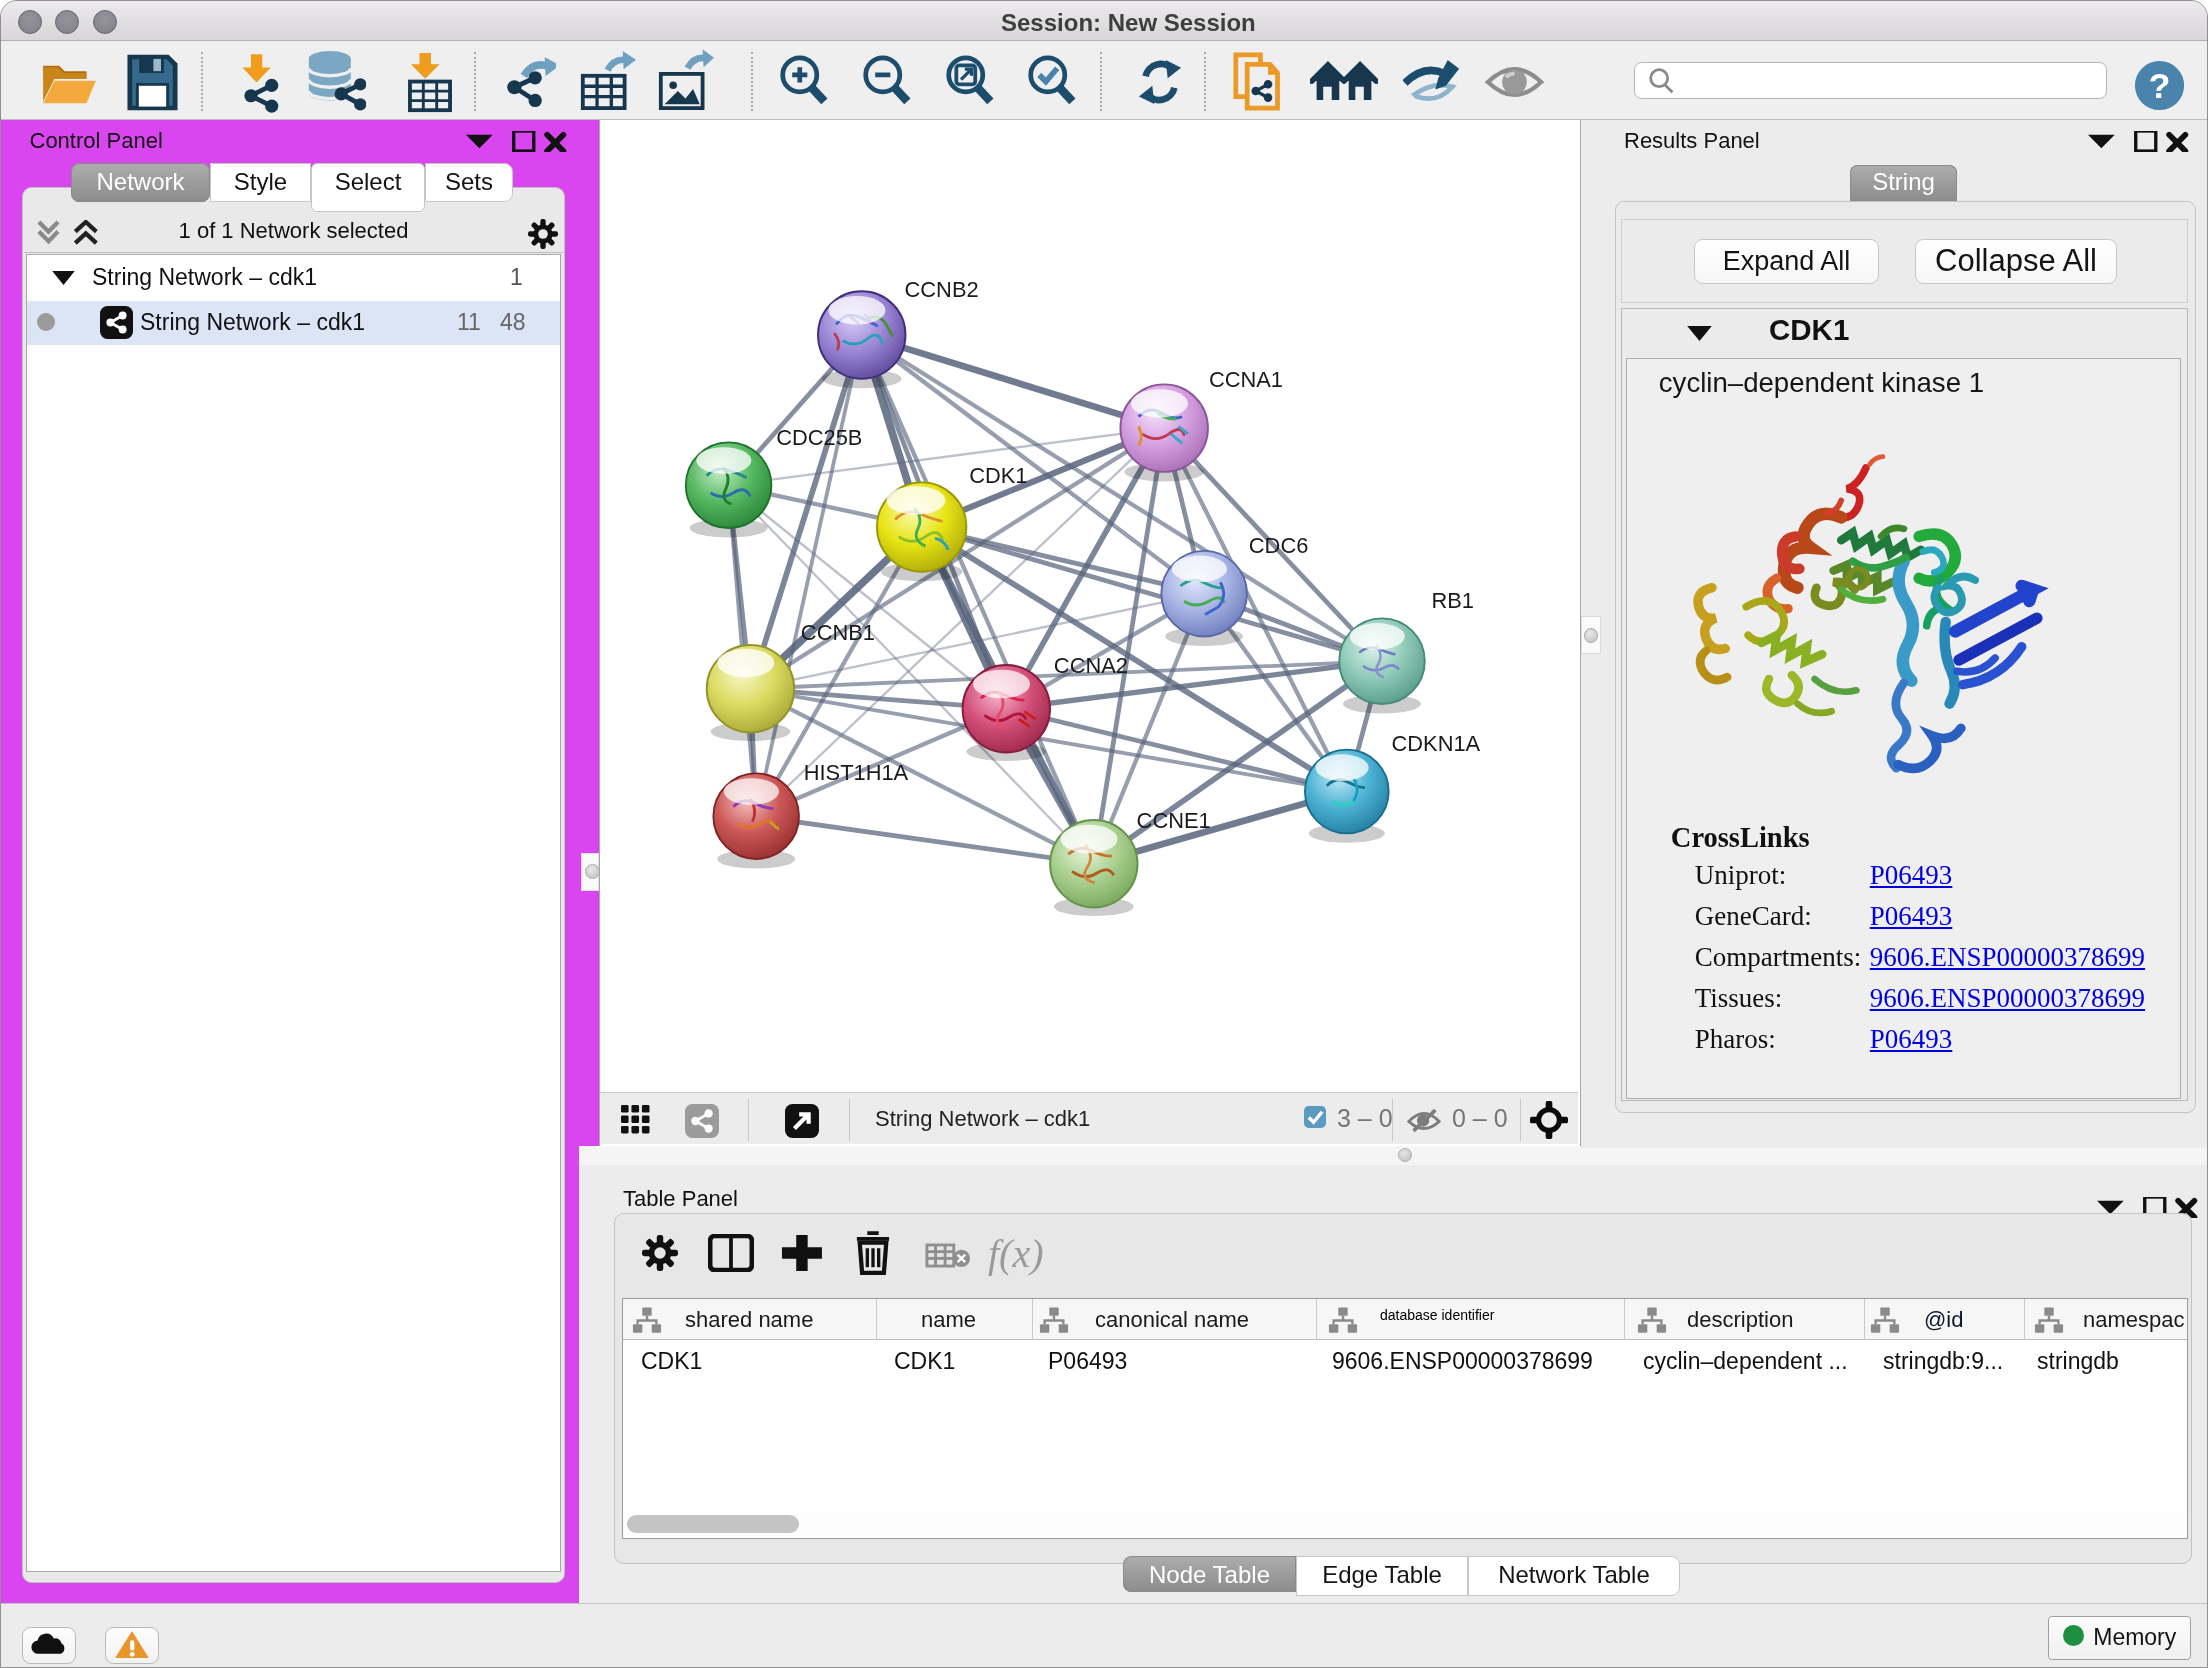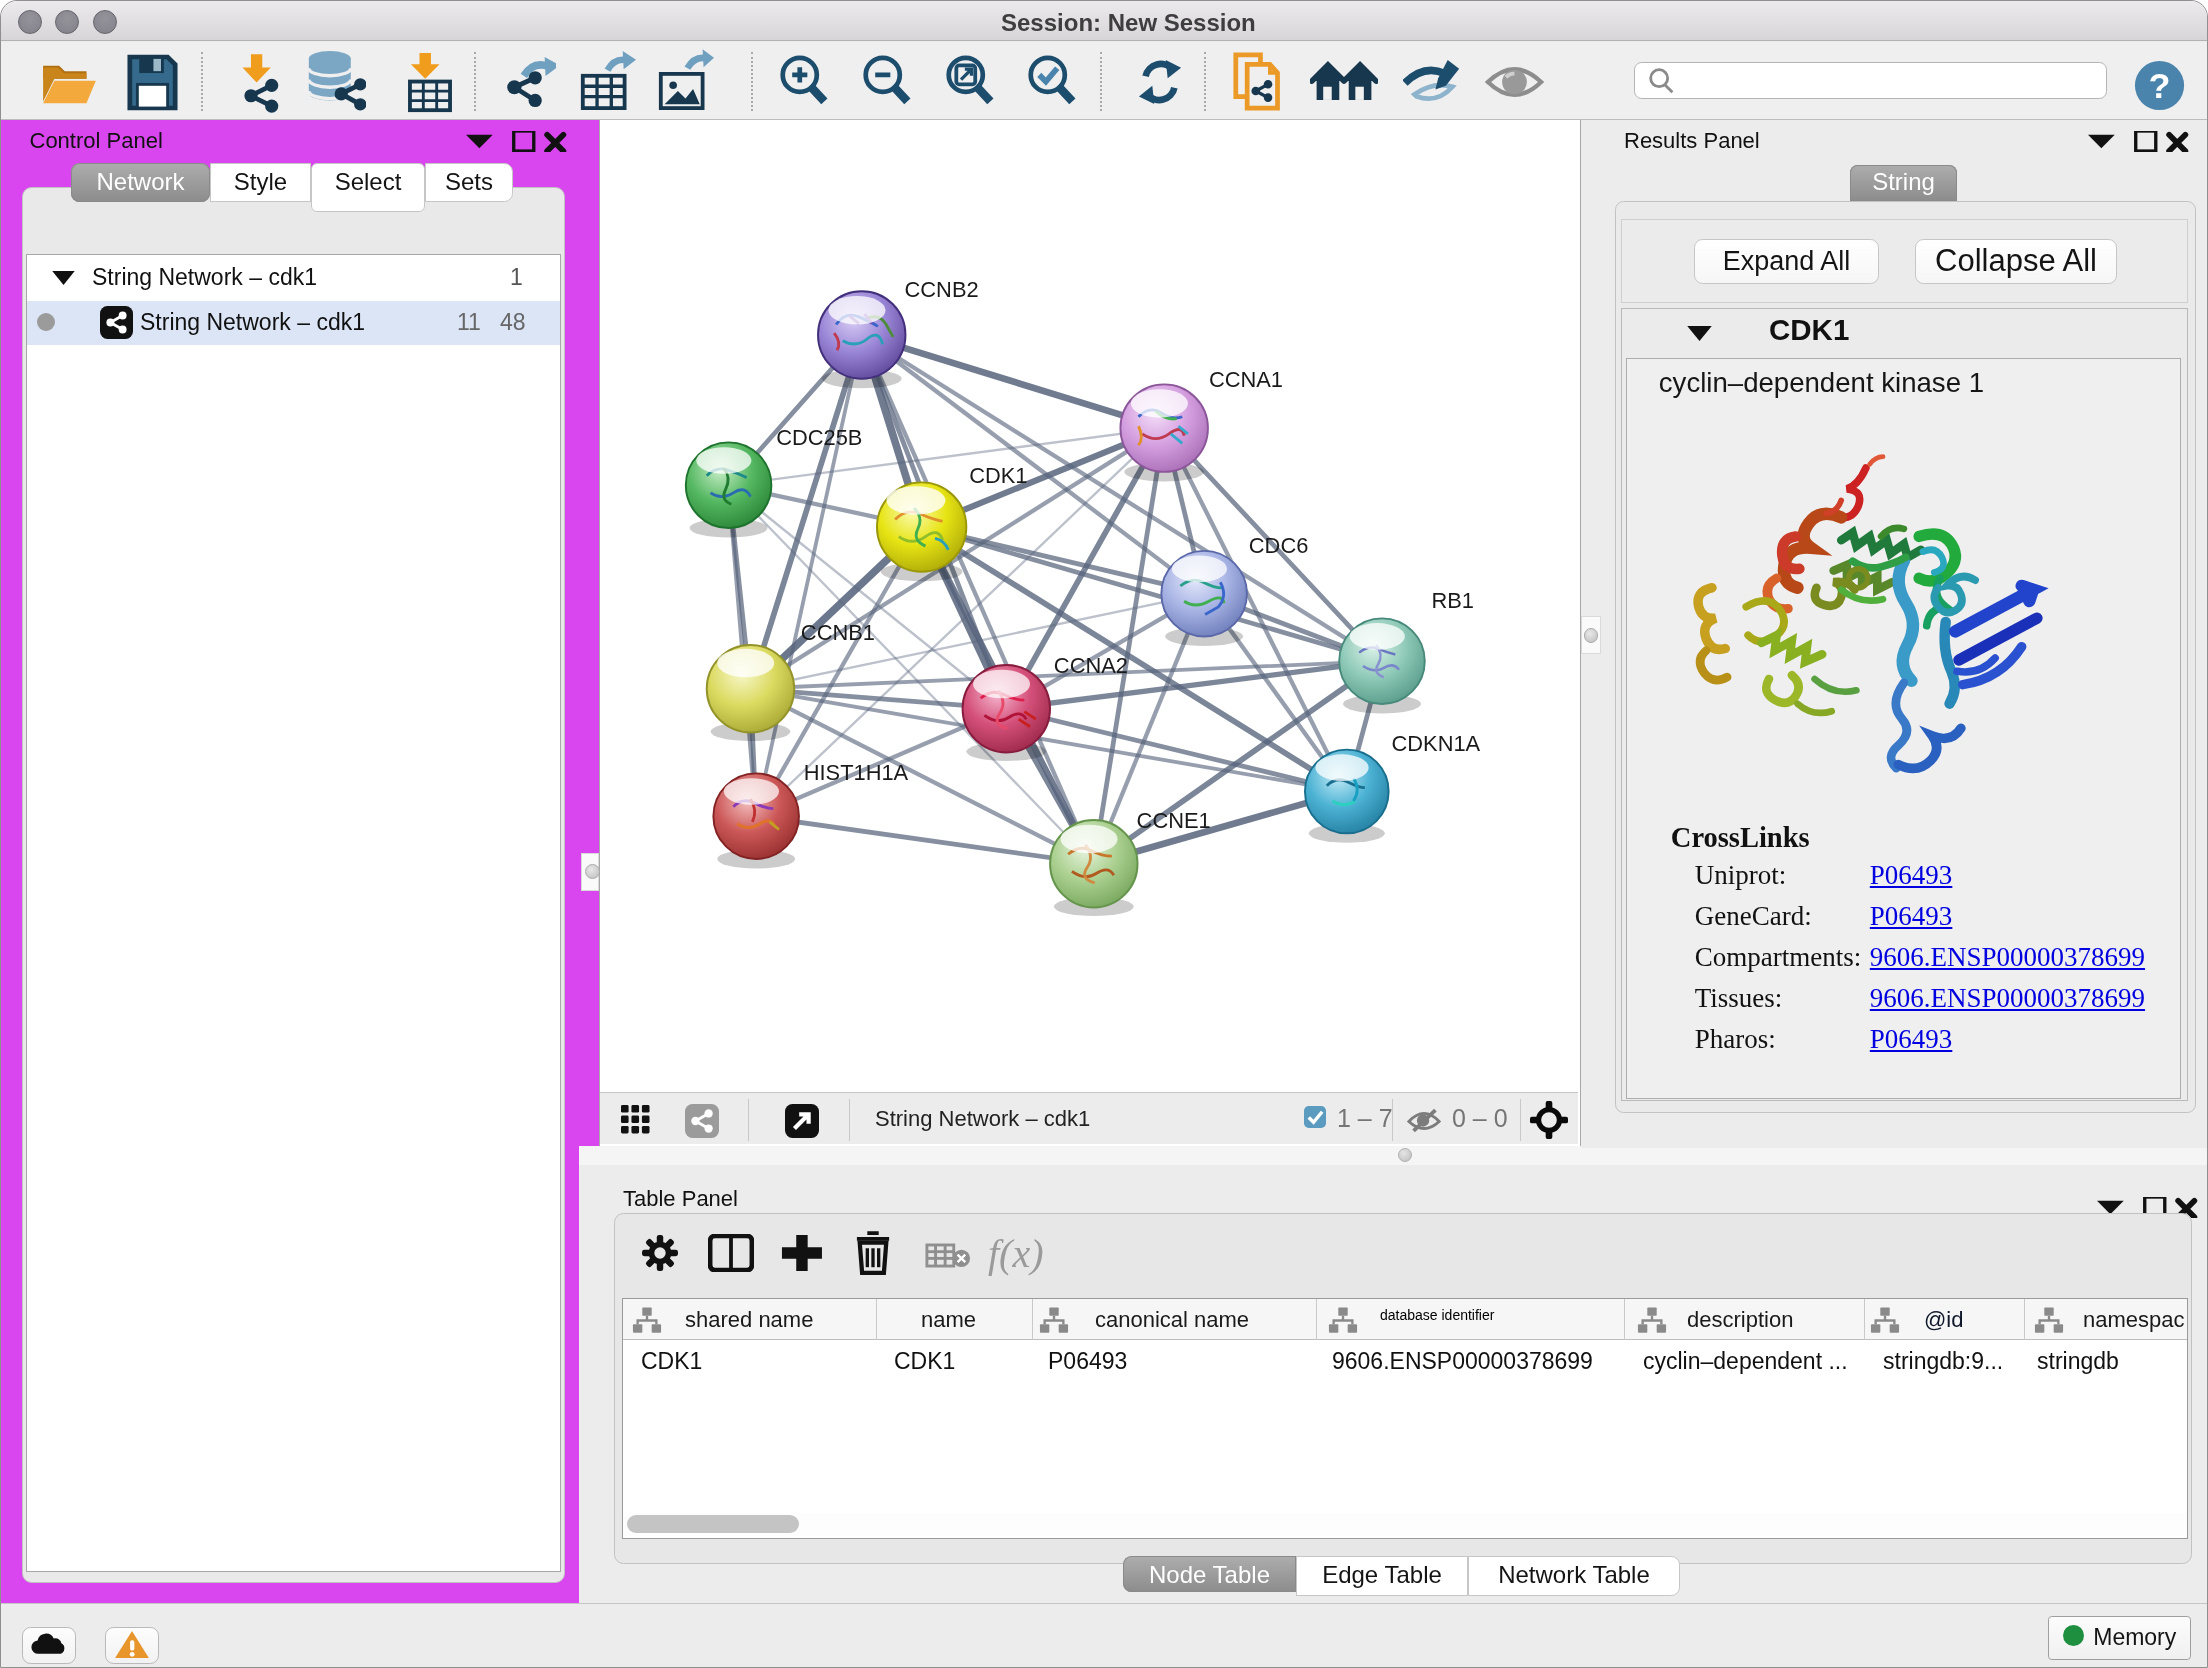--- a/index.html
+++ b/index.html
@@ -208,20 +208,39 @@
      <path d="M85 4 l17 17 m0 -17 l-17 17" stroke="#111" stroke-width="6" stroke-linecap="round"></path>
    </svg>
 
    <div class="abs" style="left:70px;top:43px;height:39px;z-index:3">
      <div class="graybtn" style="left:0;top:0;width:139px;height:39px;font-size:24px;line-height:38px;border-radius:8.6px;box-shadow:inset 0 0 0 1px #8a8a8a">Network</div>
      <div class="whitebtn" style="left:139px;top:0;width:101px;height:39px;font-size:24px;line-height:36px;border-radius:0">Style</div>
      <div class="whitebtn" style="left:240px;top:0;width:114px;height:49px;font-size:24px;line-height:36px;border-radius:6px">Select</div>
      <div class="whitebtn" style="left:354px;top:0;width:88px;height:39px;font-size:24px;line-height:36px;border-radius:0 8.6px 8.6px 0">Sets</div>
    </div>
    <div class="cont" style="left:21px;top:67px;width:543px;height:1396px;background:#e9e9e9"></div>
+   <div class="abs" style="left:23px;top:68px;width:539px;height:65px;border-bottom:1.9px solid #bdbdbd">
+     <svg class="abs" style="left:13.3px;top:32px" width="67" height="27" viewBox="0 0 70 28">
+       <path d="M2 2 l10 10 10 -10 M2 12 l10 10 10 -10" fill="none" stroke="#8a8a8a" stroke-width="4.5"></path>
+       <path d="M40 12 l11 -10 11 10 M40 24 l11 -10 11 10" fill="none" stroke="#222" stroke-width="4.5"></path>
+     </svg>
+     <div class="abs" style="left:0;width:100%;top:30px;text-align:center;font-size:22px;color:#111">1 of 1 Network selected</div>
+     <svg class="abs" style="left:504px;top:31px" width="30" height="30" viewBox="0 0 36 36">
+       <g fill="#111">
+              <circle cx="18" cy="18" r="11.5"></circle>
+              <g>
+                <rect x="14.8" y="0" width="6.4" height="36" rx="2.5"></rect>
+                <rect x="14.8" y="0" width="6.4" height="36" rx="2.5" transform="rotate(45 18 18)"></rect>
+                <rect x="14.8" y="0" width="6.4" height="36" rx="2.5" transform="rotate(90 18 18)"></rect>
+                <rect x="14.8" y="0" width="6.4" height="36" rx="2.5" transform="rotate(135 18 18)"></rect>
+              </g>
+            </g>
+       <circle cx="18" cy="18" r="5.8" fill="#e9e9e9"></circle>
+     </svg>
+   </div>
    <div class="whitebox" style="left:25px;top:134px;width:535px;height:1318px;border-color:#a8a8a8">
      <div class="abs" style="left:0;top:0;width:100%;height:46px">
        <svg class="abs" style="left:25px;top:16px" width="23" height="15" viewBox="0 0 24 16">
               <path d="M0 0 h24 l-12 15 z" fill="#111"></path>
             </svg>
        <span class="abs" style="left:65px;top:8.6px;font-size:23px;color:#111">String Network – cdk1</span>
        <span class="abs" style="left:483px;top:8.6px;font-size:23px;color:#555">1</span>
      </div>
      <div class="abs" style="left:0;top:46px;width:100%;height:44px;background:#dbe5f6">
        <span class="abs" style="left:9.5px;top:12.4px;width:18px;height:18px;border-radius:50%;background:#9b9b9b"></span>
@@ -506,21 +525,21 @@
      <svg class="abs" style="left:185px;top:11.4px" width="34" height="34" viewBox="0 0 36 36">
             <rect width="36" height="36" rx="8" fill="#111"></rect>
             <path d="M10 26 L23 13 M15 11 h10 v10" fill="none" stroke="#fff" stroke-width="4.5"></path>
           </svg>
      <div class="abs" style="left:249px;top:5.7px;height:42px;border-left:1.9px solid #c9c9c9"></div>
      <span class="abs" style="left:275px;top:13.3px;font-size:22px;color:#222">String Network – cdk1</span>
      <svg class="abs" style="left:704px;top:13.3px" width="22" height="22" viewBox="0 0 23 23">
             <rect width="23" height="23" rx="5" fill="#5b9bbf"></rect>
             <path d="M5 12 l5 5 9 -11" fill="none" stroke="#fff" stroke-width="3.6"></path>
           </svg>
-     <span class="abs" style="left:737px;top:11.4px;font-size:25px;color:#757575">1 – 7</span>
+     <span class="abs" style="left:737px;top:11.4px;font-size:25px;color:#757575">3 – 0</span>
      <div class="abs" style="left:792px;top:5.7px;height:42px;border-left:1.9px solid #c9c9c9"></div>
      <svg class="abs" style="left:806px;top:15px" width="36" height="25" viewBox="0 0 38 26">
             <path d="M3 14 Q19 -3 35 14 Q19 29 3 14 Z" fill="none" stroke="#7c7c7c" stroke-width="3"></path>
             <circle cx="18" cy="13" r="6.5" fill="#7c7c7c"></circle>
             <line x1="8" y1="24" x2="31" y2="2" stroke="#7c7c7c" stroke-width="4"></line>
           </svg>
      <span class="abs" style="left:852px;top:11.4px;font-size:25px;color:#757575">0 – 0</span>
      <div class="abs" style="left:920px;top:5.7px;height:42px;border-left:1.9px solid #c9c9c9"></div>
      <svg class="abs" style="left:930px;top:7.6px" width="38" height="38" viewBox="0 0 40 40">
             <circle cx="20" cy="20" r="11" fill="none" stroke="#0a0a0a" stroke-width="5.5"></circle>

